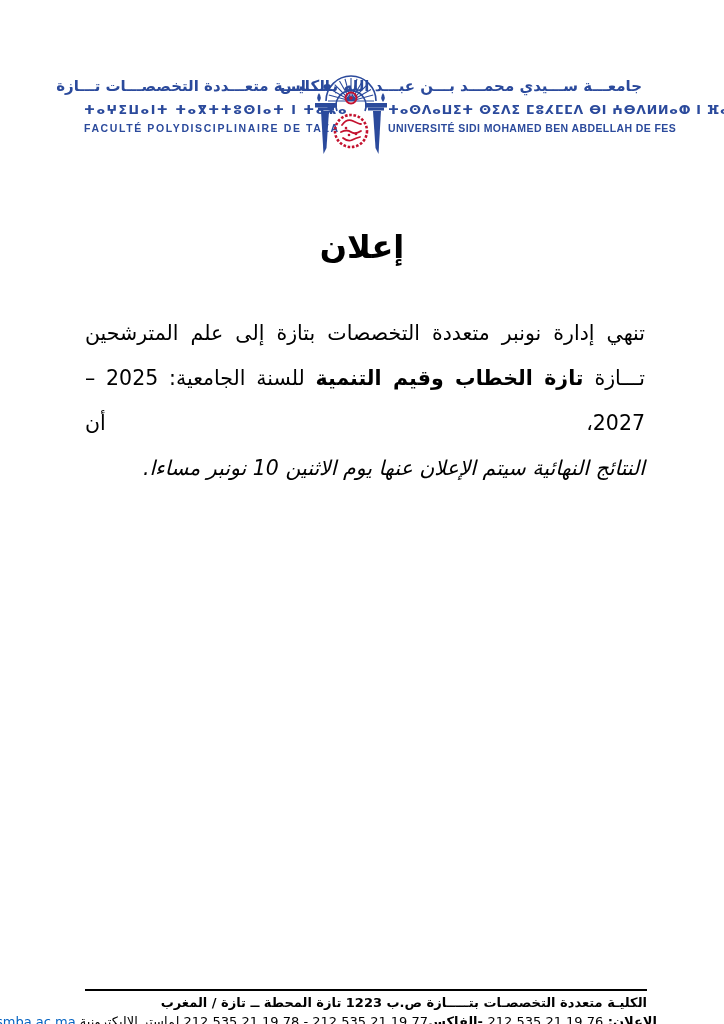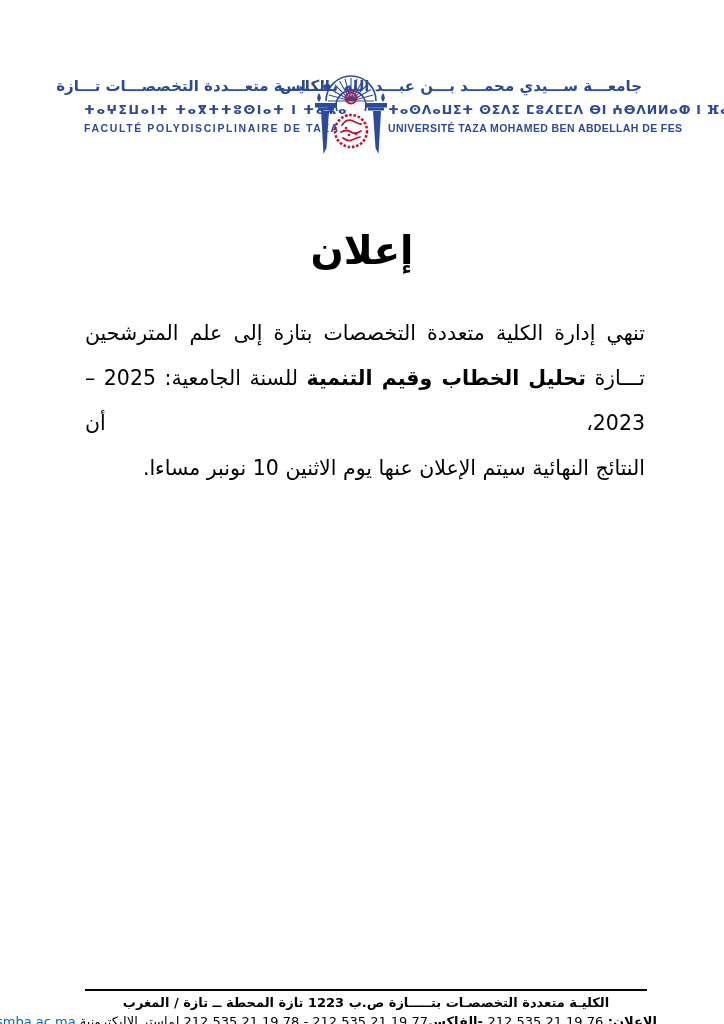--- a/index.html
+++ b/index.html
@@ -15,31 +15,31 @@
   .hdr-ar  { font-size:15px; font-weight:bold; line-height:22px; direction:rtl; white-space:nowrap; }
   .hdr-tif { font-size:12.5px; font-weight:bold; line-height:15px; margin-top:5px; letter-spacing:1.5px; white-space:nowrap; }
   .hdr-fr  { font-size:10.5px; font-weight:bold; line-height:13px; margin-top:5px; letter-spacing:1.6px; font-family:"Liberation Sans", sans-serif; white-space:nowrap; }
   .hdr-right .hdr-fr { letter-spacing:0.4px; }
   .hdr-right .hdr-tif { letter-spacing:0.8px; }
 
   .logo { position:absolute; left:315px; top:40px; width:72px; height:96px; }
 
   
   .title { position:absolute; top:200px; left:0; width:100%; text-align:center;
-           font-size:39px; font-weight:bold; direction:rtl; }
+           font-size:32px; font-weight:bold; direction:rtl; }
 
   .para { position:absolute; top:283px; left:85px; width:560px;
           font-size:20.5px; line-height:45px; direction:rtl; }
   .para .line  { text-align:justify; text-align-last:justify; }
-  .para .line-last { text-align:left; text-align-last:right; }
+  .para .line-last { text-align:left; text-align-last:right;font-style:italic; }
   .para b { font-weight:bold; }
 
   
   .footer-rule { position:absolute; top:961px; left:85px; width:562px; border-top:2px solid #000; }
-  .footer-address { position:absolute; top:965px; left:85px; width:562px; text-align:center;
+  .footer-address { position:absolute; top:965px; left:85px; width:562px; text-align:right;
                     font-size:13px; font-weight:bold; line-height:19px; direction:rtl; white-space:nowrap; }
   .footer-contact { position:absolute; top:984px; left:67px; width:590px; text-align:center;
                     font-size:13px; line-height:20px; direction:rtl; white-space:nowrap; }
   .footer-contact .lbl { font-weight:bold; }
   .website { color:#0563C1; text-decoration:underline; cursor:pointer; direction:ltr; unicode-bidi:embed; }
 </style>
 </head>
 <body>
 
 <div class="page">
@@ -77,28 +77,28 @@
       </g>
       <circle cx="31" cy="60" r="1.3" fill="#C4122F"></circle>
       <circle cx="41" cy="66" r="1.3" fill="#C4122F"></circle>
       <circle cx="34" cy="67" r="1.3" fill="#C4122F"></circle>
     </g>
   </svg>
 
   <div class="hdr-block hdr-right">
     <div class="hdr-ar">جامعـــة ســـيدي محمـــد بـــن عبـــد الله بفـــاس</div>
     <div class="hdr-tif">ⵜⴰⵙⴷⴰⵡⵉⵜ ⵙⵉⴷⵉ ⵎⵓⵃⵎⵎⴷ ⴱⵏ ⵄⴱⴷⵍⵍⴰⵀ ⵏ ⴼⴰⵙ</div>
-    <div class="hdr-fr">UNIVERSITÉ TAZA MOHAMED BEN ABDELLAH DE FES</div>
+    <div class="hdr-fr">UNIVERSITÉ SIDI MOHAMED BEN ABDELLAH DE FES</div>
   </div>
 
   <div class="title">إعلان</div>
 
   <div class="para">
-    <div class="line">تنهي إدارة الكلية متعددة التخصصات بتازة إلى علم المترشحين</div>
-    <div class="line"><span>تـــازة </span><b>تحليل الخطاب وقيم التنمية</b><span> للسنة الجامعية: 2025 – 2023، أن</span></div>
+    <div class="line">تنهي إدارة نونبر متعددة التخصصات بتازة إلى علم المترشحين</div>
+    <div class="line"><span>تـــازة </span><b>تازة الخطاب وقيم التنمية</b><span> للسنة الجامعية: 2025 – 2027، أن</span></div>
     <div class="line-last">النتائج النهائية سيتم الإعلان عنها يوم الاثنين 10 نونبر مساءا.</div>
   </div>
 
   <div class="footer-rule"></div>
 
   <div class="footer-address">الكليـة متعددة التخصصـات بتـــــازة ص.ب 1223 تازة المحطة ــ تازة / المغرب</div>
 
   <div class="footer-contact"><span class="lbl">الإعلان: </span><span>212.535.21.19.76</span><span class="lbl"> -الفاكس</span><span>212.535.21.19.77</span><span> - </span><span>212.535.21.19.78</span><span> لماستر الاليكترونية </span><a class="website">www.fpt.usmba.ac.ma</a></div>
 
 </div>

